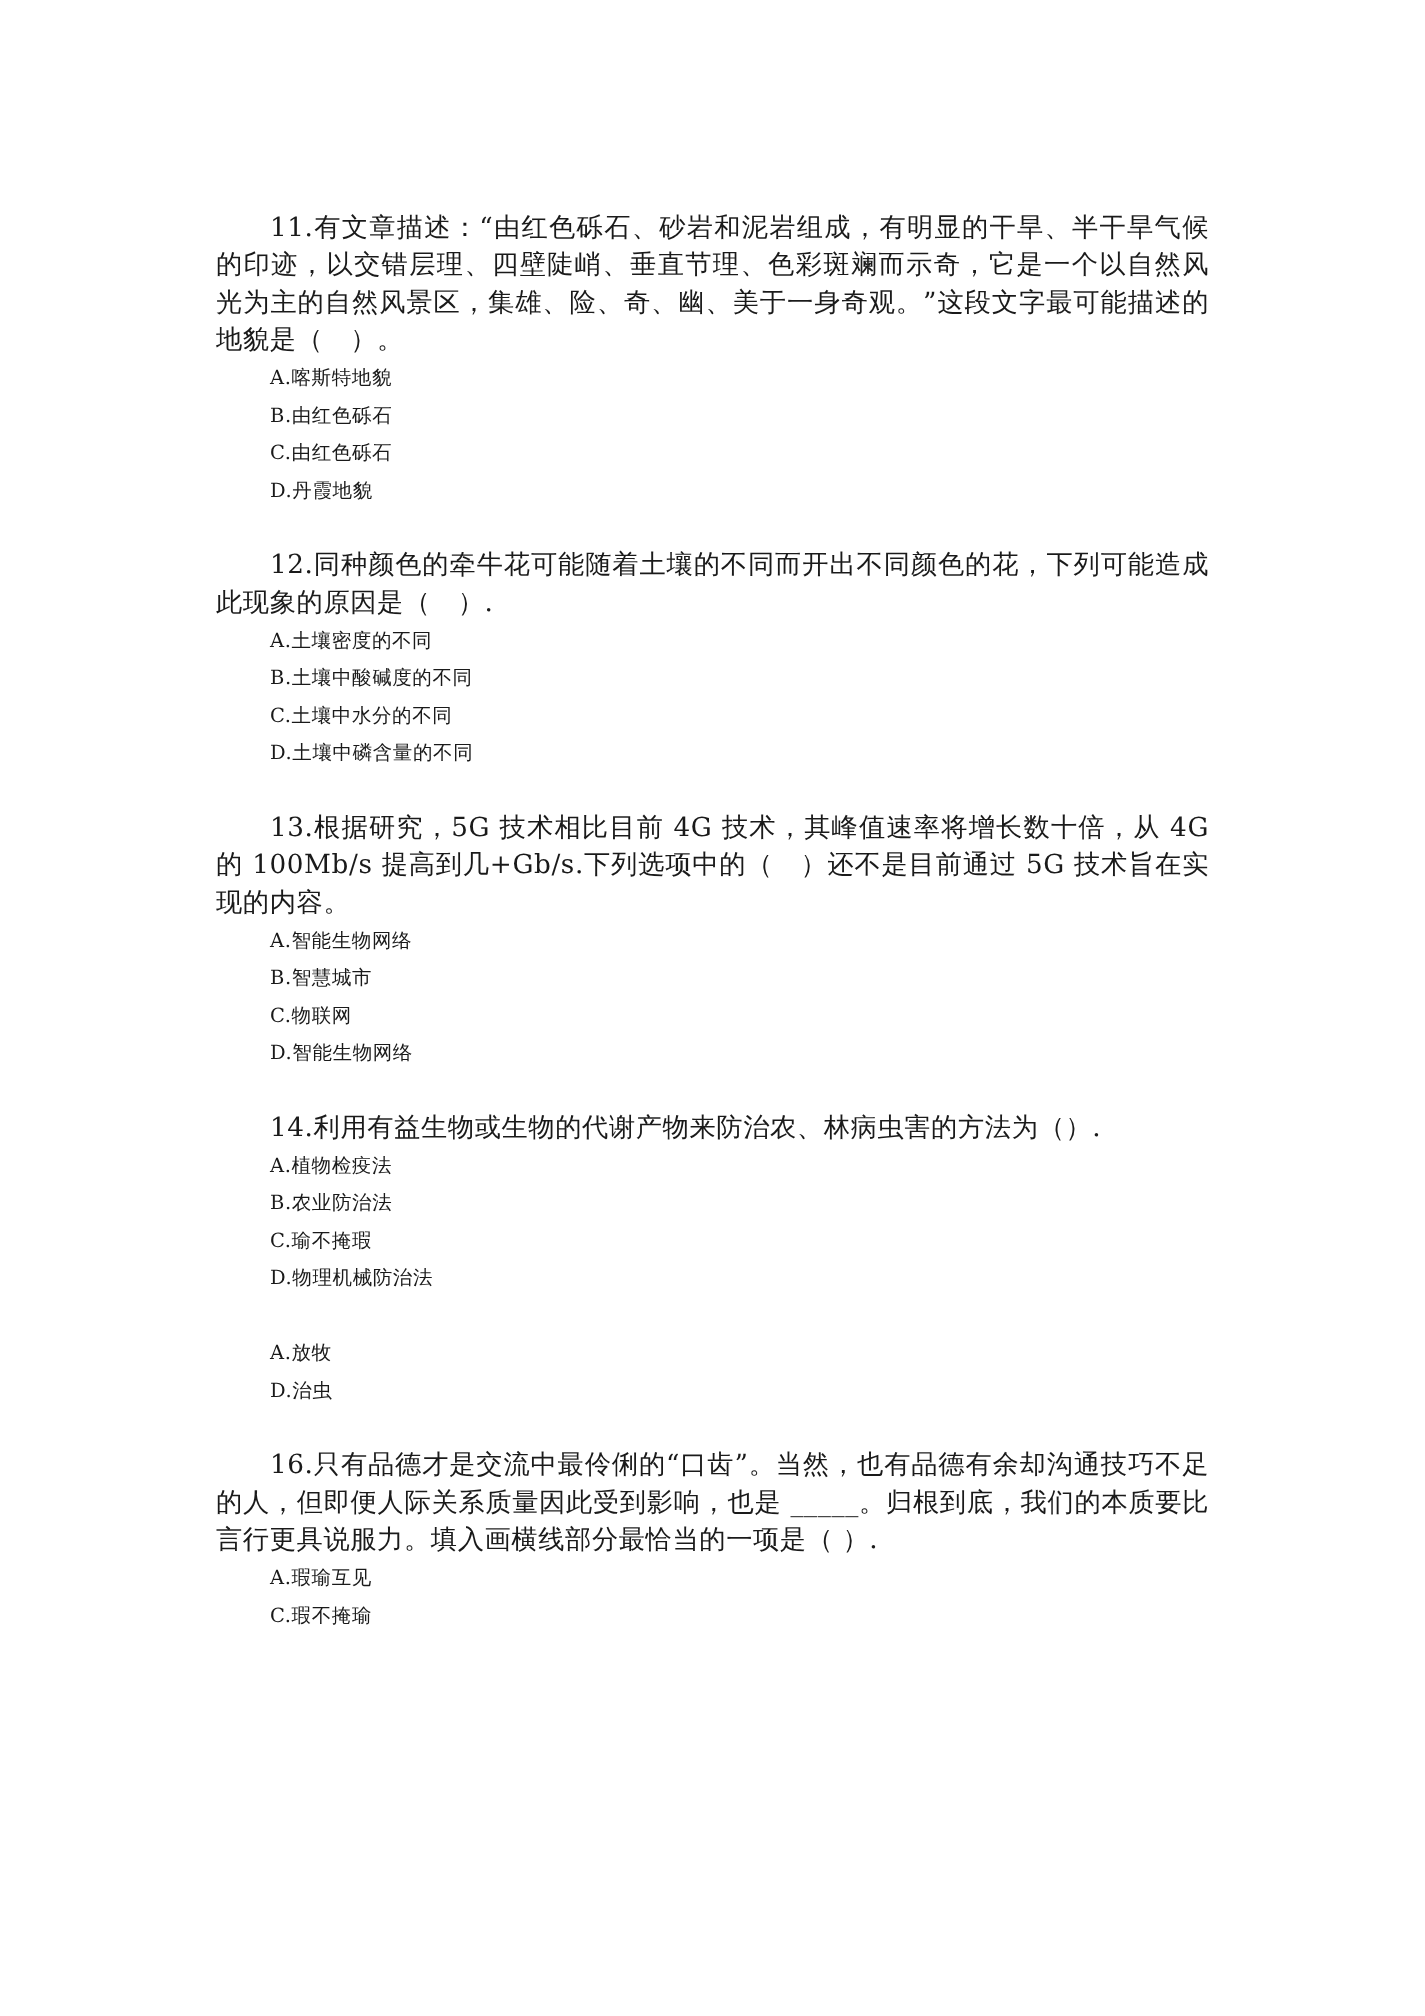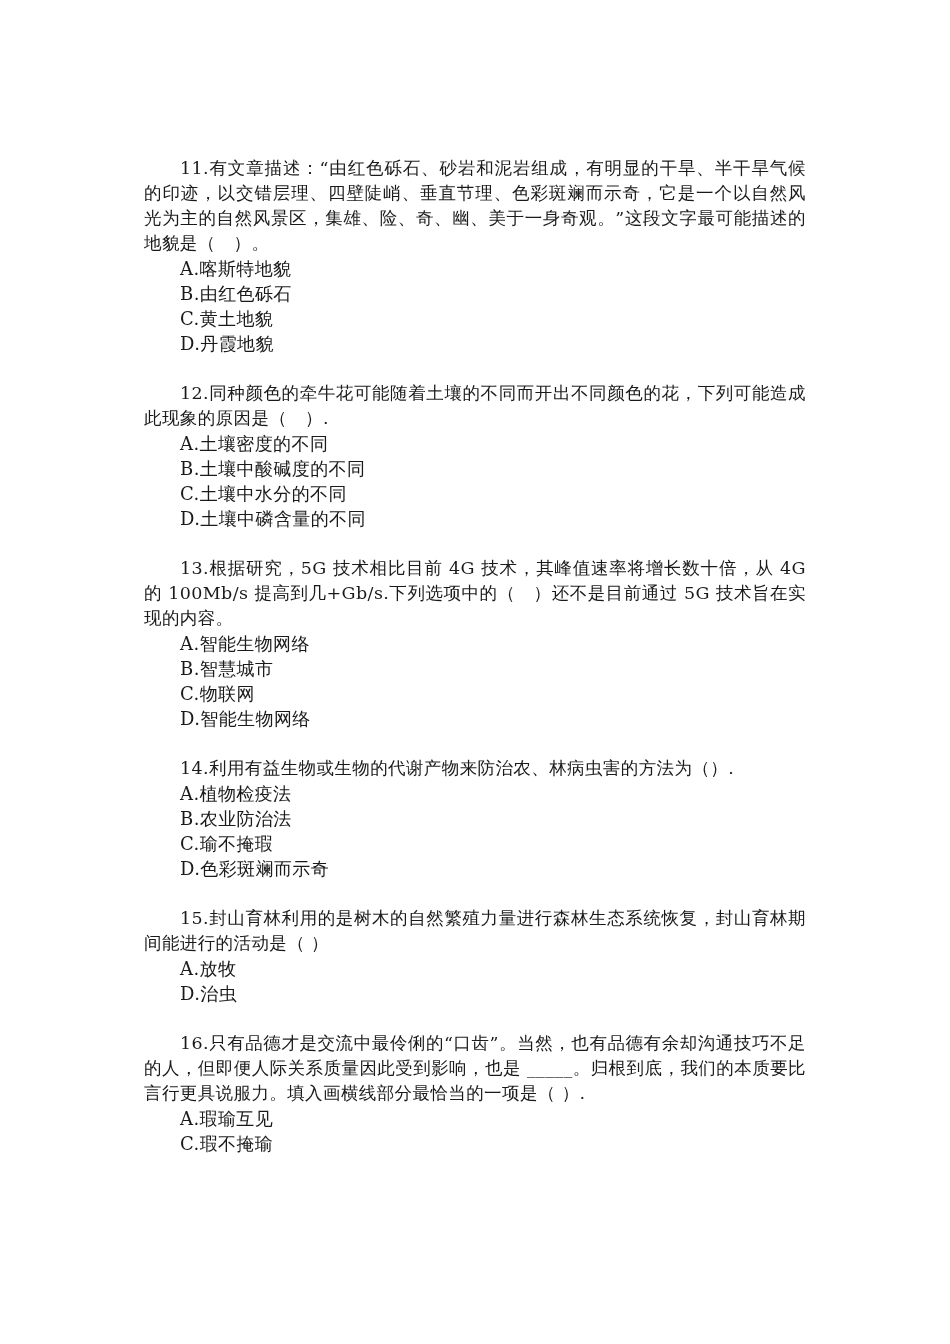--- a/index.html
+++ b/index.html
@@ -1,31 +1,31 @@
 <!DOCTYPE html>
 <html><head>
   <meta charset="utf-8">
   <style>
     html, body { margin: 0; padding: 0; background: #ffffff; }
     body { width: 950px; height: 1344px; position: relative; overflow: hidden;
       font-family: "DejaVu Serif", "Liberation Serif", serif; color: #1a1a1a; }
     .page { position: absolute; left: 144px; top: 140px; width: 662px; }
-    .q { margin: 16px 0 25px 0; }
+    .q { margin: 0 0 25px 0; }
     .stem { font-size: 17.5px; line-height: 25px; text-indent: 36px; text-align: justify; letter-spacing: 0.4px; margin: 0; }
-    .opt { font-size: 18px; line-height: 25px; padding-left: 36px; margin: 0; letter-spacing: 0.4px; }
+    .opt { font-size: 13px; line-height: 25px; padding-left: 36px; margin: 0; letter-spacing: 0.4px; }
   </style>
 </head>
 <body>
 
 <div class="page">
   <div class="q">
     <p class="stem">11.有文章描述：“由红色砾石、砂岩和泥岩组成，有明显的干旱、半干旱气候的印迹，以交错层理、四壁陡峭、垂直节理、色彩斑斓而示奇，它是一个以自然风光为主的自然风景区，集雄、险、奇、幽、美于一身奇观。”这段文字最可能描述的地貌是（　）。</p>
     <p class="opt">A.喀斯特地貌</p>
     <p class="opt">B.由红色砾石</p>
-    <p class="opt">C.黄土地貌</p>
+    <p class="opt">C.由红色砾石</p>
     <p class="opt">D.丹霞地貌</p>
   </div>
   <div class="q">
     <p class="stem">12.同种颜色的牵牛花可能随着土壤的不同而开出不同颜色的花，下列可能造成此现象的原因是（　）.</p>
     <p class="opt">A.土壤密度的不同</p>
     <p class="opt">B.土壤中酸碱度的不同</p>
     <p class="opt">C.土壤中水分的不同</p>
     <p class="opt">D.土壤中磷含量的不同</p>
   </div>
   <div class="q">
@@ -33,24 +33,23 @@
     <p class="opt">A.智能生物网络</p>
     <p class="opt">B.智慧城市</p>
     <p class="opt">C.物联网</p>
     <p class="opt">D.智能生物网络</p>
   </div>
   <div class="q">
     <p class="stem">14.利用有益生物或生物的代谢产物来防治农、林病虫害的方法为（）.</p>
     <p class="opt">A.植物检疫法</p>
     <p class="opt">B.农业防治法</p>
     <p class="opt">C.瑜不掩瑕</p>
-    <p class="opt">D.色彩斑斓而示奇</p>
+    <p class="opt">D.物理机械防治法</p>
   </div>
   <div class="q">
-    <p class="stem">15.封山育林利用的是树木的自然繁殖力量进行森林生态系统恢复，封山育林期间能进行的活动是（ ）</p>
     <p class="opt">A.放牧</p>
     <p class="opt">D.治虫</p>
   </div>
   <div class="q">
     <p class="stem">16.只有品德才是交流中最伶俐的“口齿”。当然，也有品德有余却沟通技巧不足的人，但即便人际关系质量因此受到影响，也是 _____。归根到底，我们的本质要比言行更具说服力。填入画横线部分最恰当的一项是（ ）.</p>
     <p class="opt">A.瑕瑜互见</p>
     <p class="opt">C.瑕不掩瑜</p>
   </div>
 </div>
 

